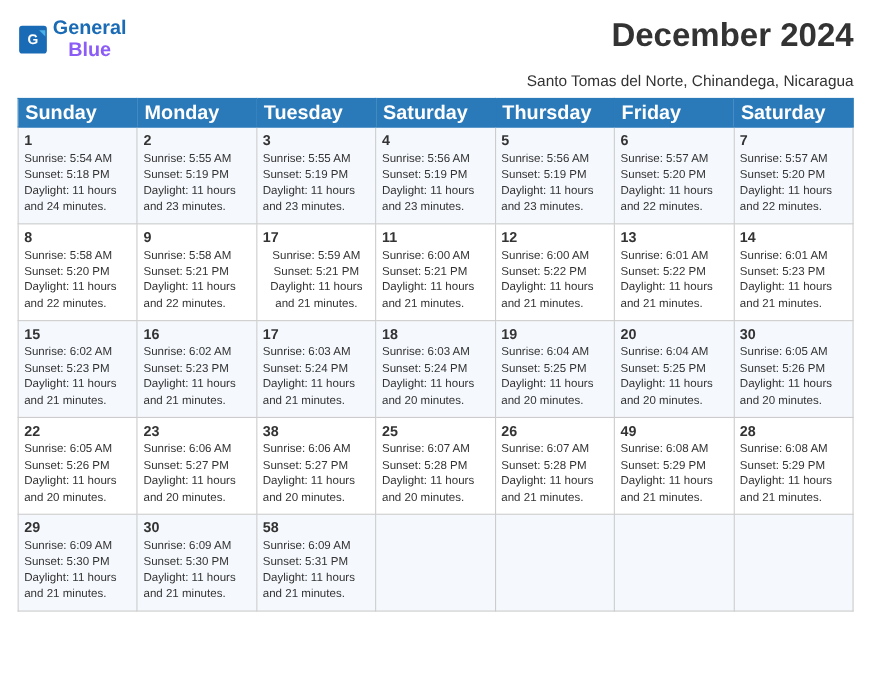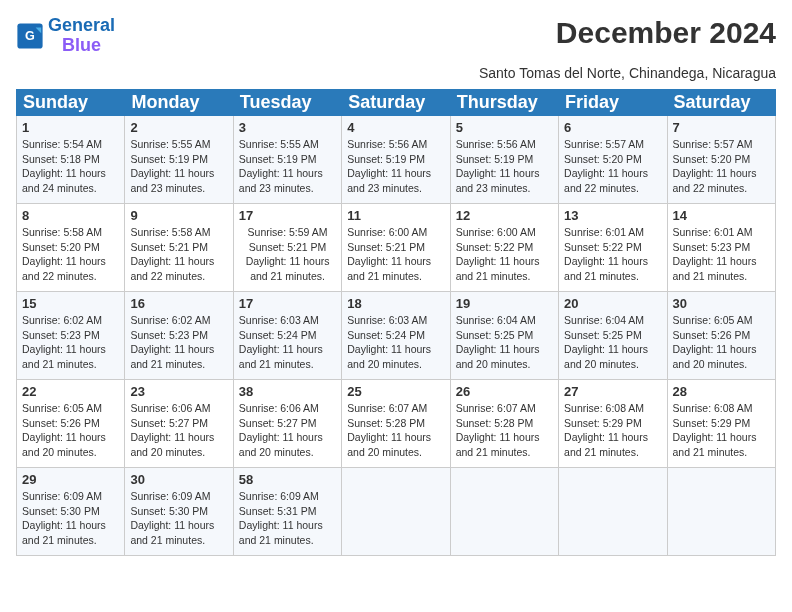--- a/index.html
+++ b/index.html
@@ -311,21 +311,21 @@
 and 20 minutes.</div>
         </td>
         <td>
           <span class="day-num">26</span>
           <div class="day-info" style="white-space: pre-line;">Sunrise: 6:07 AM
 Sunset: 5:28 PM
 Daylight: 11 hours
 and 21 minutes.</div>
         </td>
         <td>
-          <span class="day-num">27</span>
+          <span class="day-num">49</span>
           <div class="day-info" style="white-space: pre-line;">Sunrise: 6:08 AM
 Sunset: 5:29 PM
 Daylight: 11 hours
 and 21 minutes.</div>
         </td>
         <td>
           <span class="day-num">28</span>
           <div class="day-info" style="white-space: pre-line;">Sunrise: 6:08 AM
 Sunset: 5:29 PM
 Daylight: 11 hours

